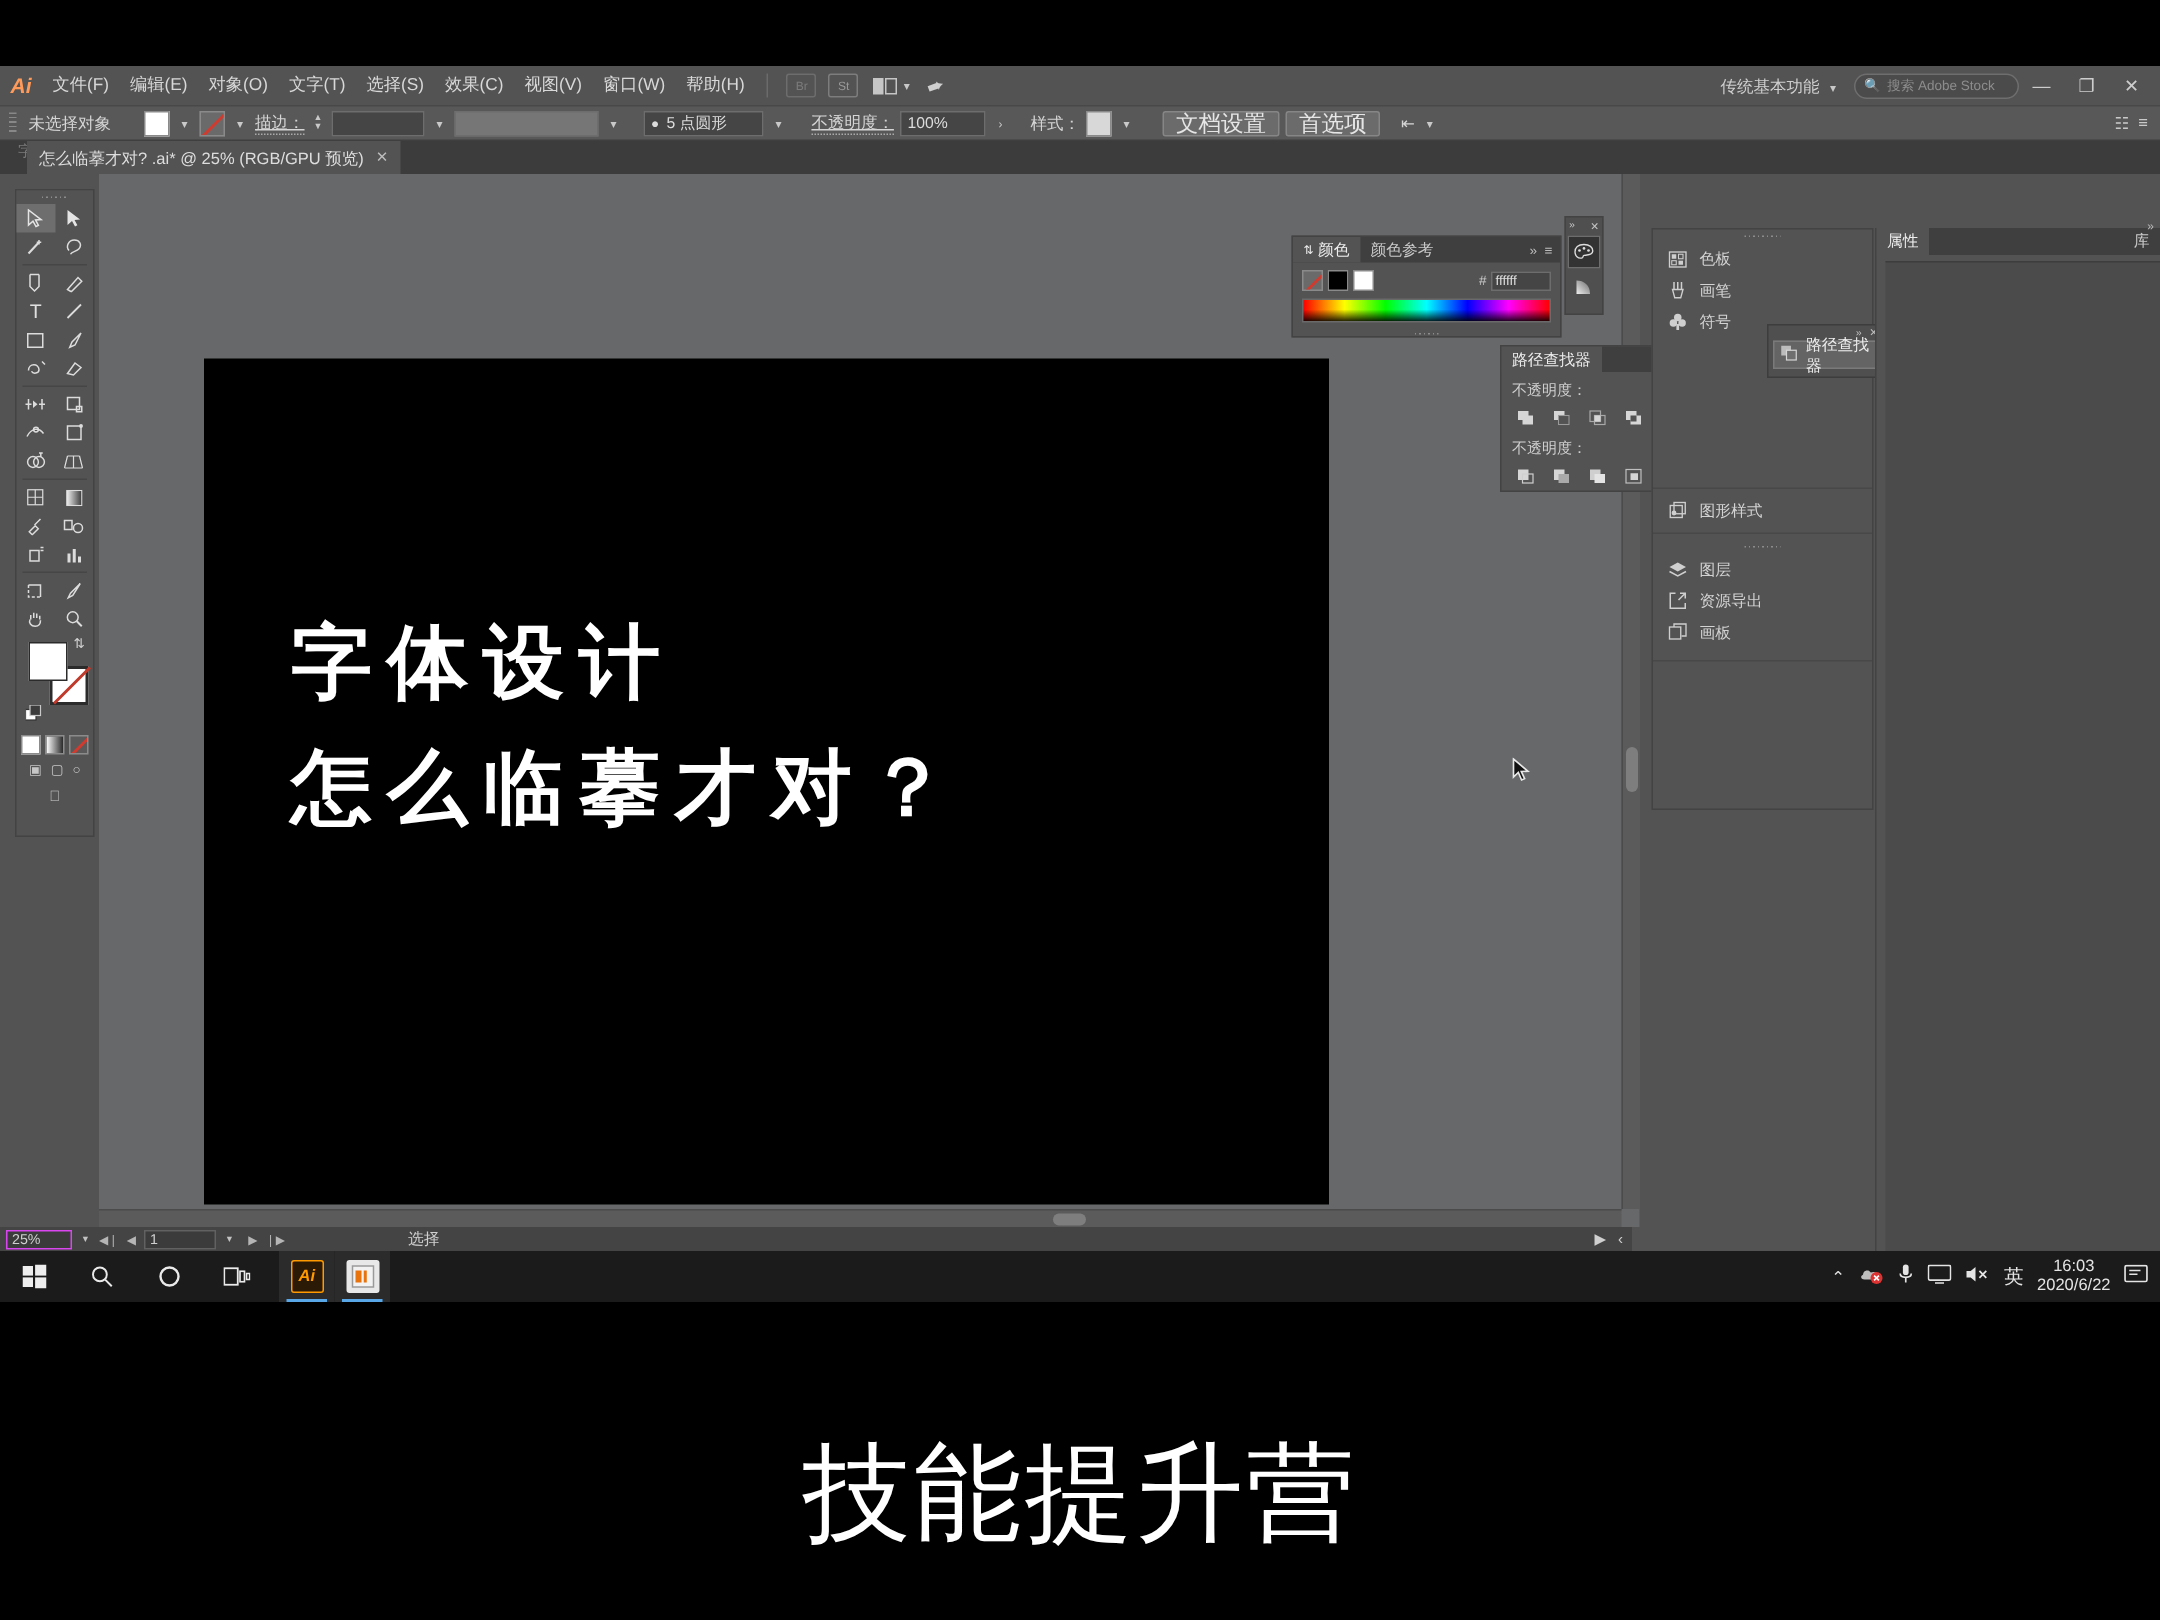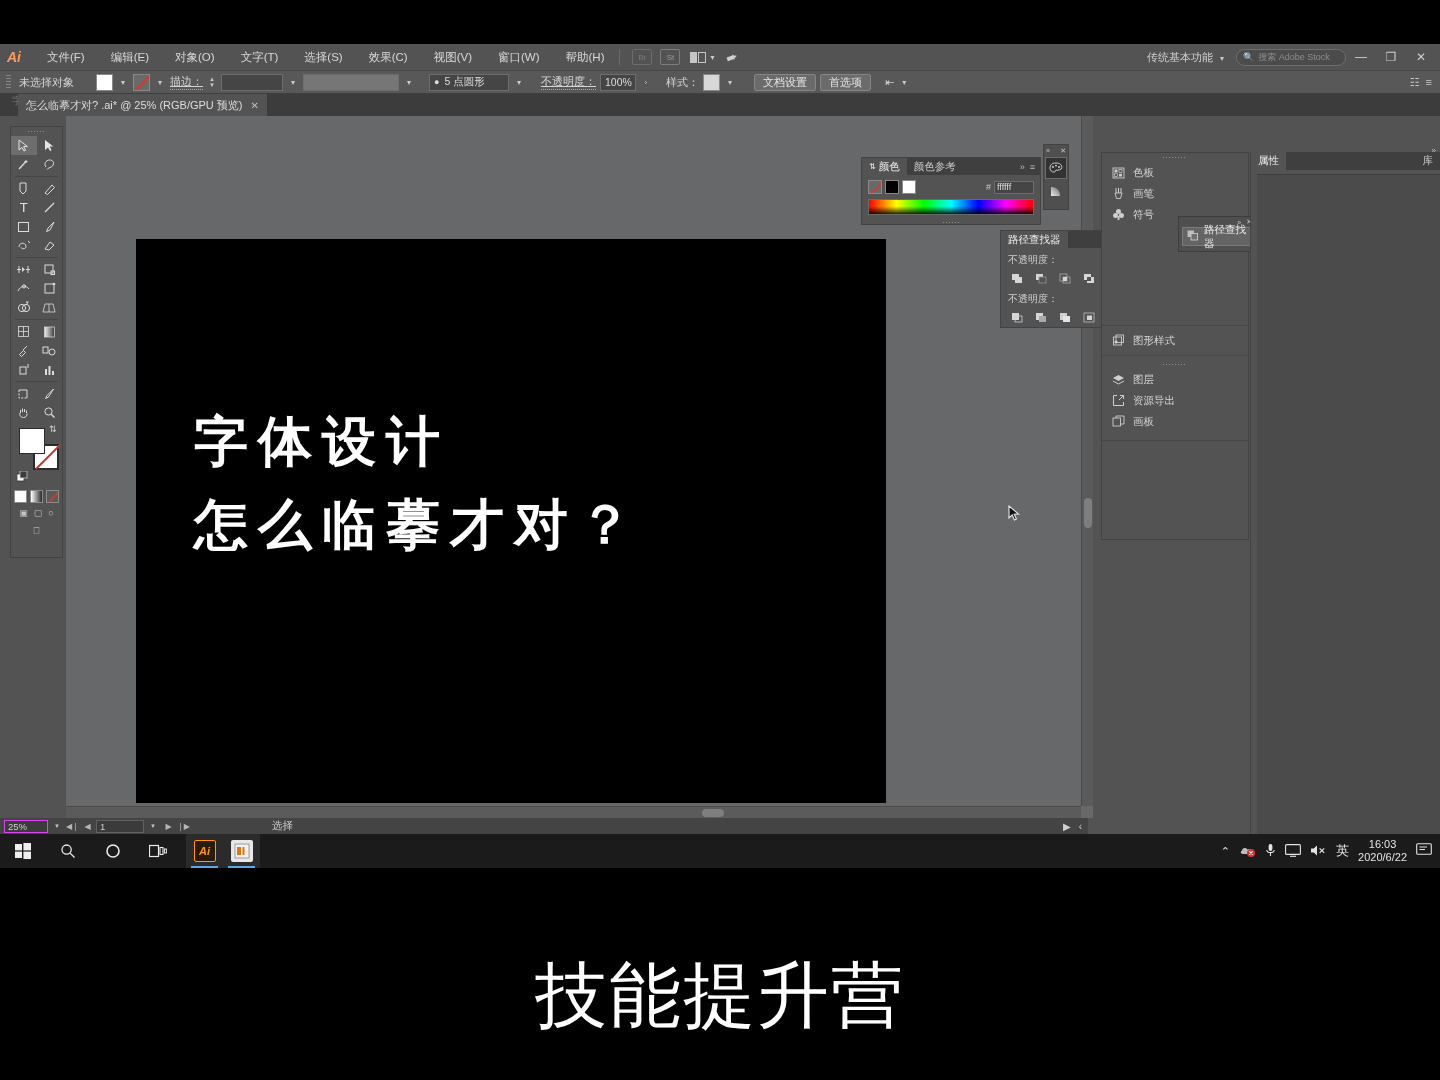--- a/index.html
+++ b/index.html
@@ -21,21 +21,21 @@
   .menubar {
     position: absolute; left:0; top:0; width:1440px; height:26px;
     background: #535353; display:flex; align-items:center;
   }
   .ai-logo {
     width:28px; height:26px; display:flex; align-items:center; justify-content:center;
     color:#ff9a5a; font-size:14px; font-weight:bold; font-style:italic;
   }
   .menu-item {
     padding:0 7px; height:26px; line-height:26px; font-size:11.5px; color:#d8d8d8;
-    white-space:nowrap; cursor:default;margin-left:12px;
+    white-space:nowrap; cursor:default;
   }
   .mb-sep { width:1px; height:16px; background:#6b6b6b; margin:0 8px; }
   .mb-btn {
     width:20px; height:16px; border:1px solid #7d7d7d; border-radius:2px;
     font-size:8px; color:#9a9a9a; display:flex; align-items:center; justify-content:center;
     margin:0 4px;
   }
   .mb-btn.dim { color:#7b7b7b; border-color:#6d6d6d; }
   .arrange-ico { display:flex; gap:1px; margin-left:6px; }
   .arrange-ico i { display:block; width:7px; height:11px; background:#c6c6c6; }
@@ -66,26 +66,26 @@
   .swatch-none {
     width:17px;height:17px;border:1px solid #8a8a8a;background:#6a6a6a;position:relative;overflow:hidden;}
   .swatch-none:after{content:"";position:absolute;left:-3px;top:7px;width:24px;height:2px;
     background:#d03b2f;transform:rotate(-45deg);}
   .mini-caret { width:12px;height:17px;display:flex;align-items:center;justify-content:center;
     font-size:8px;color:#c9c9c9; }
   .cb-field {
     height:17px; background:#454545; border:1px solid #6d6d6d; display:flex;
     align-items:center; padding:0 4px; font-size:10.5px; color:#dcdcdc;
   }
-  .cb-field.w62{width:62px;} .cb-field.w80{width:80px;} .cb-field.w36{width:36px;}
+  .cb-field.w62{width:62px;} .cb-field.w80{width:80px;} .cb-field.w36{width:57px;}
   .cb-flat { height:17px; background:#767676; border:1px solid #6d6d6d; width:96px; }
   .stepper { display:flex;flex-direction:column;justify-content:center;gap:1px;margin:0 2px;color:#c9c9c9;font-size:6px;line-height:5px;}
   .cb-btn {
     height:17px; padding:0 8px; background:#6b6b6b; border:1px solid #868686; border-radius:2px;
-    font-size:11px; color:#e6e6e6; display:flex; align-items:center;
+    font-size:15px; color:#e6e6e6; display:flex; align-items:center;
   }
   .dotted { border-bottom:1px dotted #aaa;text-decoration:underline; }
 
   
   .tabbar { position:absolute; left:0; top:50px; width:1440px; height:22px; background:#3c3c3c; }
   .doctab {
     position:absolute; left:18px; top:0; height:22px; background:#535353;
     display:flex; align-items:center; padding:0 8px; gap:8px; font-size:11px; color:#ddd;
   }
   .tab-close { font-size:10px; color:#bdbdbd; }

